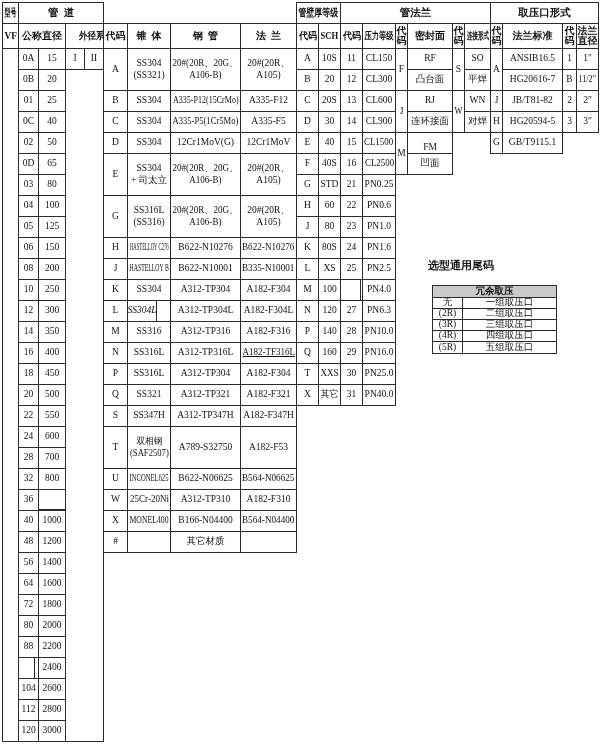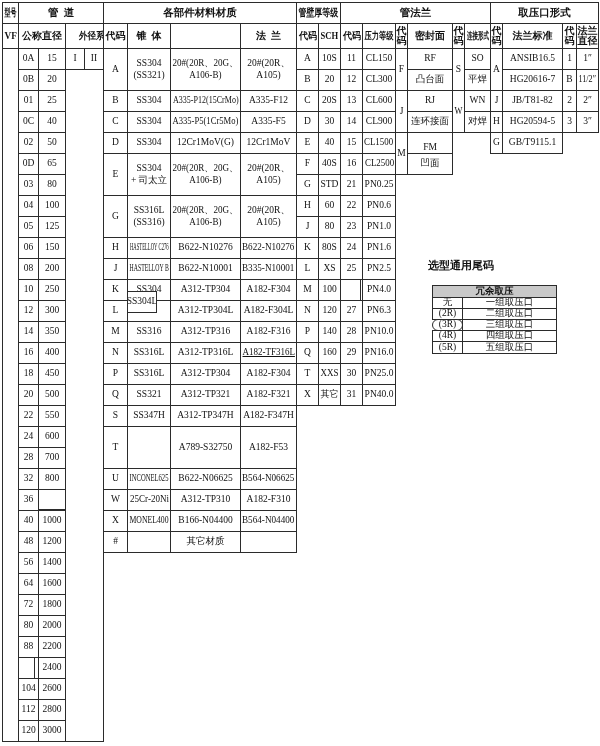--- a/index.html
+++ b/index.html
@@ -20,23 +20,20 @@
 <body>
 
 <div id="page">
   <div id="tail-title">选型通用尾码</div>
 <div class="cell hd1" style="left: 2px; top: 2px; width: 17px; height: 22px;">
       <span class="ct" style="transform: scaleX(0.571429);">型号</span>
     </div>
     <div class="cell hd1" style="left: 18px; top: 2px; width: 86px; height: 22px;">
       <span class="ct">管  道</span>
     </div>
-    <div class="cell hd1" style="left: 103px; top: 2px; width: 194px; height: 22px;">
-      <span class="ct">各部件材料材质</span>
-    </div>
     <div class="cell hd1" style="left: 296px; top: 2px; width: 45px; height: 22px;">
       <span class="ct" style="transform: scaleX(0.754717);">管壁厚等级</span>
     </div>
     <div class="cell hd1" style="left: 490px; top: 2px; width: 109px; height: 22px;">
       <span class="ct">取压口形式</span>
     </div>
     <div class="cell hd1" style="left: 340px; top: 2px; width: 151px; height: 22px;">
       <span class="ct">管法兰</span>
     </div>
     <div class="cell hd " style="left: 2px; top: 23px; width: 17px; height: 26px;">
@@ -46,20 +43,23 @@
       <span class="ct">公称直径</span>
     </div>
     <div class="cell hd " style="left: 65px; top: 23px; width: 61px; height: 26px;">
       <span class="ct" style="transform: scaleX(0.85);">外径系列</span>
     </div>
     <div class="cell hd " style="left: 103px; top: 23px; width: 25px; height: 26px;">
       <span class="ct">代码</span>
     </div>
     <div class="cell hd " style="left: 127px; top: 23px; width: 44px; height: 26px;">
       <span class="ct">锥  体</span>
+    </div>
+    <div class="cell hd " style="left: 170px; top: 23px; width: 71px; height: 26px;">
+      <span class="ct">钢  管</span>
     </div>
     <div class="cell hd " style="left: 240px; top: 23px; width: 57px; height: 26px;">
       <span class="ct">法  兰</span>
     </div>
     <div class="cell hd " style="left: 296px; top: 23px; width: 23px; height: 26px;">
       <span class="ct" style="transform: scaleX(0.9);">代码</span>
     </div>
     <div class="cell hd " style="left: 318px; top: 23px; width: 23px; height: 26px;">
       <span class="ct" style="transform: scaleX(0.857143);">SCH</span>
     </div>
@@ -416,21 +416,21 @@
     </div>
     <div class="cell" style="left: 170px; top: 279px; width: 71px; height: 22px;">
       <span class="ct">A312-TP304</span>
     </div>
     <div class="cell" style="left: 240px; top: 279px; width: 57px; height: 22px;">
       <span class="ct">A182-F304</span>
     </div>
     <div class="cell" style="left: 103px; top: 300px; width: 25px; height: 22px;">
       <span class="ct">L</span>
     </div>
-    <div class="cell" style="left: 127px; top: 291px; width: 30px; height: 22px;">
+    <div class="cell" style="left: 127px; top: 300px; width: 30px; height: 22px; font-style: italic;">
       <span class="ct">SS304L</span>
     </div>
     <div class="cell" style="left: 170px; top: 300px; width: 71px; height: 22px;">
       <span class="ct">A312-TP304L</span>
     </div>
     <div class="cell" style="left: 240px; top: 300px; width: 57px; height: 22px;">
       <span class="ct">A182-F304L</span>
     </div>
     <div class="cell" style="left: 103px; top: 321px; width: 25px; height: 22px;">
       <span class="ct">M</span>
@@ -488,20 +488,24 @@
     </div>
     <div class="cell" style="left: 170px; top: 405px; width: 71px; height: 22px;">
       <span class="ct">A312-TP347H</span>
     </div>
     <div class="cell" style="left: 240px; top: 405px; width: 57px; height: 22px;">
       <span class="ct">A182-F347H</span>
     </div>
     <div class="cell" style="left: 103px; top: 426px; width: 25px; height: 43px;">
       <span class="ct">T</span>
     </div>
+    <div class="cell" style="left: 127px; top: 426px; width: 44px; height: 43px;">
+      <span class="ct" style="transform: scaleX(0.906977);">双相钢
+(SAF2507)</span>
+    </div>
     <div class="cell" style="left: 170px; top: 426px; width: 71px; height: 43px;">
       <span class="ct">A789-S32750</span>
     </div>
     <div class="cell" style="left: 240px; top: 426px; width: 57px; height: 43px;">
       <span class="ct">A182-F53</span>
     </div>
     <div class="cell" style="left: 103px; top: 468px; width: 25px; height: 22px;">
       <span class="ct">U</span>
     </div>
     <div class="cell" style="left: 127px; top: 468px; width: 44px; height: 22px;">
@@ -857,21 +861,21 @@
     </div>
     <div class="cell" style="left: 462px; top: 297px; width: 95px; height: 12px;">
       <span class="ct">一组取压口</span>
     </div>
     <div class="cell" style="left: 432px; top: 308px; width: 31px; height: 12px;">
       <span class="ct">(2R)</span>
     </div>
     <div class="cell" style="left: 462px; top: 308px; width: 95px; height: 12px;">
       <span class="ct">二组取压口</span>
     </div>
-    <div class="cell" style="left: 432px; top: 319px; width: 31px; height: 12px; border-radius: 6px;">
+    <div class="cell" style="left: 432px; top: 319px; width: 31px; height: 12px;">
       <span class="ct">(3R)</span>
     </div>
     <div class="cell" style="left: 462px; top: 319px; width: 95px; height: 12px;">
       <span class="ct">三组取压口</span>
     </div>
     <div class="cell" style="left: 432px; top: 330px; width: 31px; height: 12px;">
       <span class="ct">(4R)</span>
     </div>
     <div class="cell" style="left: 462px; top: 330px; width: 95px; height: 12px;">
       <span class="ct">四组取压口</span>

